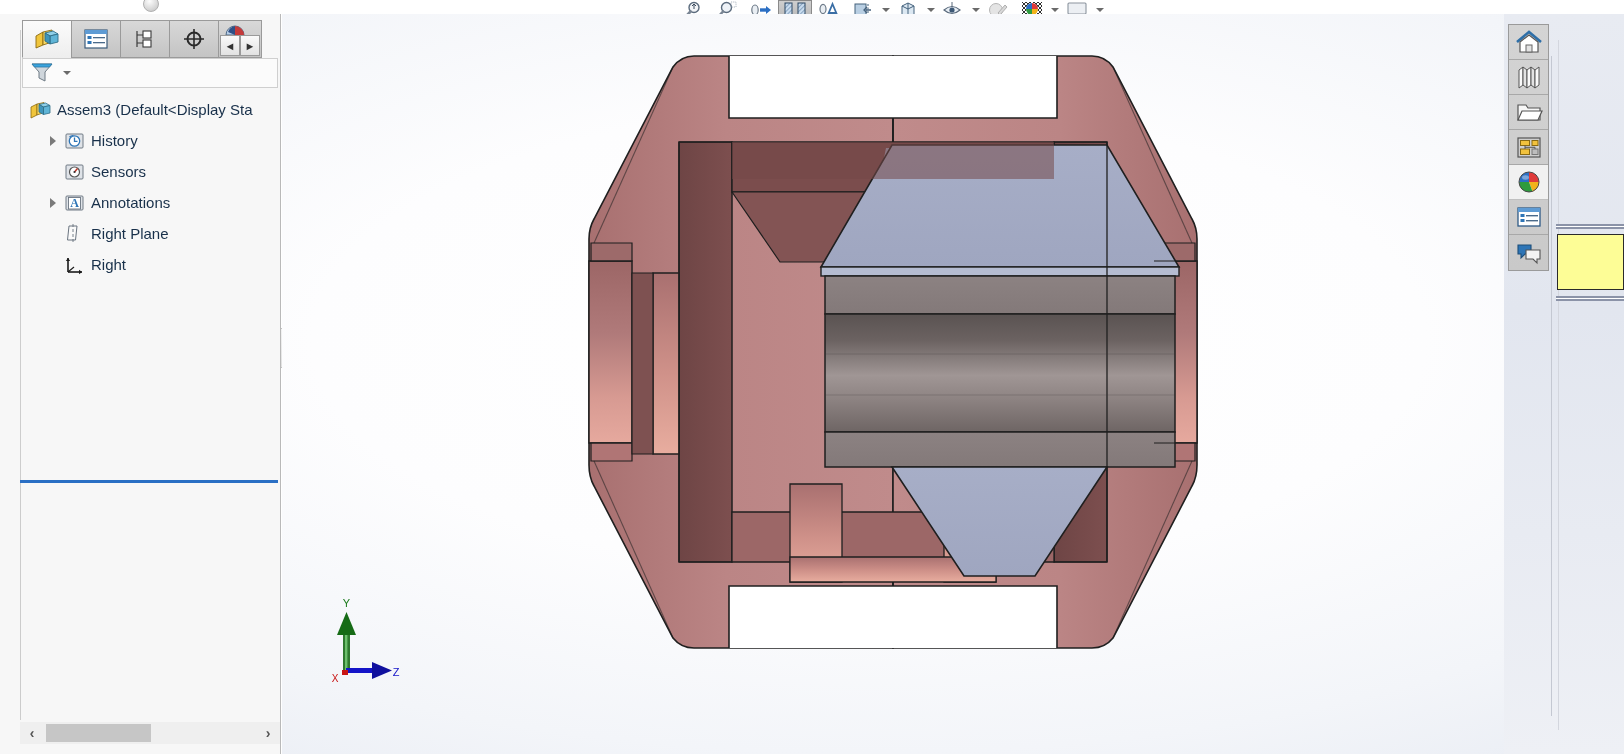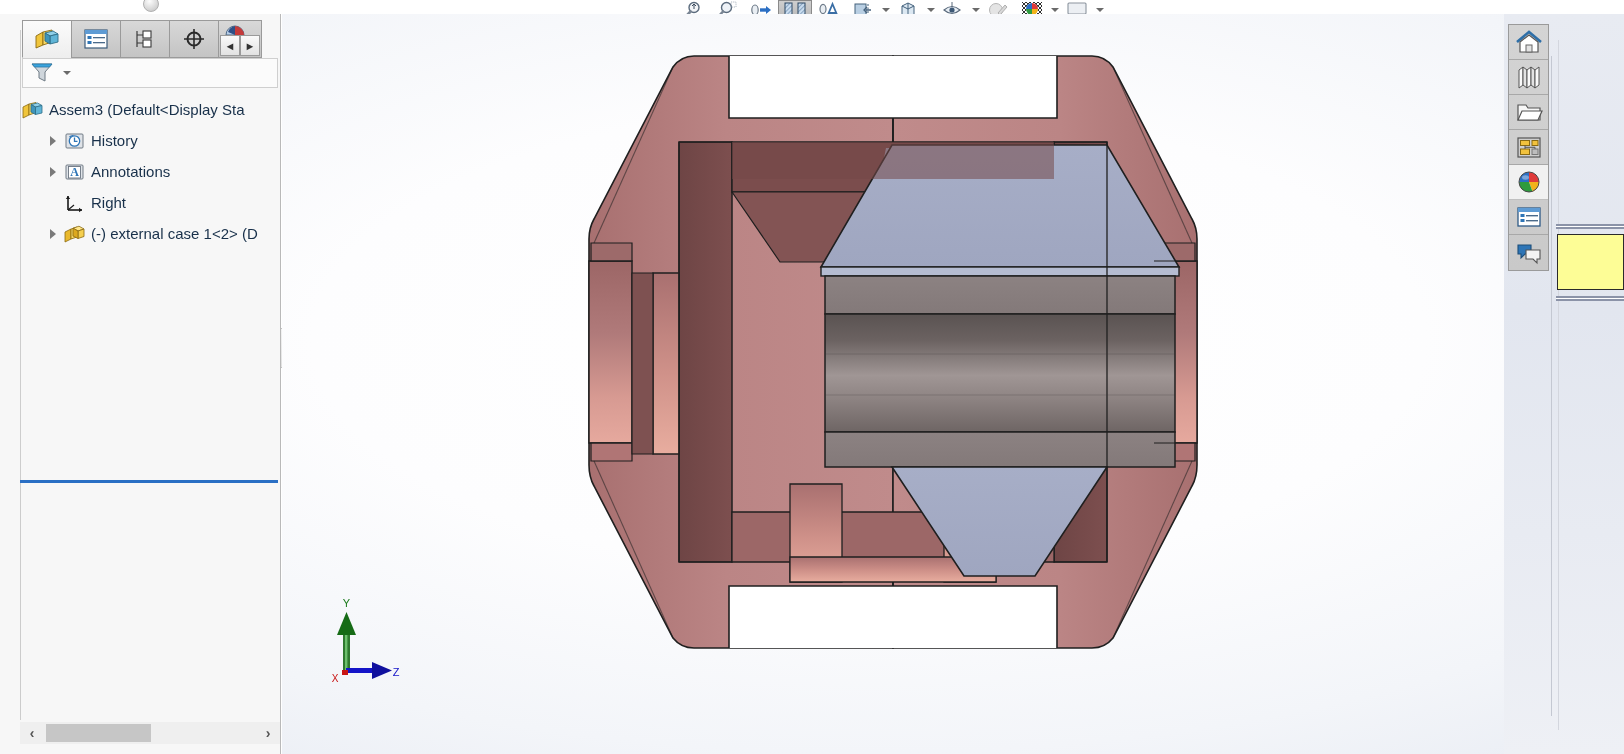--- a/index.html
+++ b/index.html
@@ -147,21 +147,21 @@
     width: 0; height: 0;
     border-top: 5px solid transparent;
     border-bottom: 5px solid transparent;
     border-left: 6px solid #7a7a7a;
   }
   .ticon {
     width: 26px; min-width: 26px;
     display: flex; align-items: center; justify-content: center;
   }
   .tlabel { padding-left: 3px; }
-  .indent-0 { padding-left: 0px; }
+  .indent-0 { padding-left: 8px; }
   .indent-1 { padding-left: 24px; }
 
   #tree-sep {
     position: absolute;
     left: 20px; top: 466px;
     width: 258px; height: 3px;
     background: #2a6fc4;
   }
   #panel-divider {
     position: absolute;
@@ -483,69 +483,76 @@
           <svg width="22" height="20" viewBox="0 0 22 20">
             <rect x="2" y="3" width="17" height="14" rx="1" fill="#dfe3e8" stroke="#707a85" stroke-width="1"></rect>
             <circle cx="10.5" cy="10" r="5.2" fill="#ffffff" stroke="#2e75b6" stroke-width="1.3"></circle>
             <path d="M10.5 6.5 v3.8 h3" stroke="#2e75b6" stroke-width="1.3" fill="none"></path>
             <path d="M5.5 6 a5 5 0 0 1 4 -1.5" stroke="#2e75b6" stroke-width="1.2" fill="none"></path>
           </svg>
         </div>
         <span class="tlabel">History</span>
       </div>
 
+      <div class="trow indent-1">
+        <div class="twist"></div>
+        <div class="ticon">
+          <svg width="22" height="20" viewBox="0 0 22 20">
+            <rect x="2" y="3" width="17" height="14" rx="1" fill="#dfe3e8" stroke="#707a85" stroke-width="1"></rect>
+            <circle cx="10.5" cy="10" r="5" fill="#ffffff" stroke="#555" stroke-width="1.2"></circle>
+            <path d="M10.5 10 L13.5 6.5" stroke="#c0392b" stroke-width="1.5"></path>
+            <circle cx="10.5" cy="10" r="1.1" fill="#333"></circle>
+          </svg>
+        </div>
+        <span class="tlabel">Sensors</span>
+      </div>
 
       <div class="trow indent-1">
         <div class="twist">
             <span class="twist-tri"></span>
           </div>
         <div class="ticon">
           <svg width="22" height="20" viewBox="0 0 22 20">
             <rect x="2" y="3" width="17" height="14" rx="1" fill="#dfe3e8" stroke="#707a85" stroke-width="1"></rect>
             <rect x="4.5" y="4.5" width="12" height="11.5" fill="#ffffff" stroke="#6a7480" stroke-width="0.9"></rect>
             <text x="10.5" y="14.2" font-family="Liberation Serif, serif" font-size="12" font-weight="bold" fill="#2e75b6" text-anchor="middle">A</text>
           </svg>
         </div>
         <span class="tlabel">Annotations</span>
       </div>
 
 
 
+      <div class="trow indent-1">
+        <div class="twist"></div>
+        <div class="ticon">
+          <svg width="22" height="22" viewBox="0 0 22 22">
+            <path d="M5 3 L13 3 L11.5 17 L3.5 17 Z" fill="#fafafa" stroke="#6a7480" stroke-width="1"></path>
+            <path d="M9 1 v20" stroke="#6a7480" stroke-width="0.9" stroke-dasharray="3 2"></path>
+          </svg>
+        </div>
+        <span class="tlabel">Right Plane</span>
+      </div>
 
       <div class="trow indent-1">
         <div class="twist"></div>
         <div class="ticon">
           <svg width="22" height="22" viewBox="0 0 22 22">
             <path d="M4 18 V4" stroke="#1a1a1a" stroke-width="1.6"></path>
             <path d="M4 4 l-2.2 3 h4.4 z" fill="#1a1a1a"></path>
             <path d="M4 18 H18" stroke="#1a1a1a" stroke-width="1.6"></path>
             <path d="M18 18 l-3 -2.2 v4.4 z" fill="#1a1a1a"></path>
             <path d="M4 18 L10 13" stroke="#1a1a1a" stroke-width="1.1"></path>
           </svg>
         </div>
         <span class="tlabel">Right</span>
       </div>
 
 
 
-      <div class="trow indent-1">
-        <div class="twist">
-            <span class="twist-tri"></span>
-          </div>
-        <div class="ticon">
-          <svg width="24" height="22" viewBox="0 0 24 22">
-            <path d="M2 9 L8 6 L8 16 L2 19 Z" fill="#eab92d" stroke="#8a6a12" stroke-width="0.8"></path>
-            <path d="M8 6 L14 4 L14 14 L8 16 Z" fill="#f7d764" stroke="#8a6a12" stroke-width="0.8"></path>
-            <path d="M10 5.2 L16 3.2 L21 6 L15 8 Z" fill="#ffe68a" stroke="#8a6a12" stroke-width="0.8"></path>
-            <path d="M15 8 L21 6 L21 13.5 L15 15.5 Z" fill="#f5cf4f" stroke="#8a6a12" stroke-width="0.8"></path>
-            <path d="M10 5.2 L15 8 L15 15.5 L10 13 Z" fill="#dda91f" stroke="#8a6a12" stroke-width="0.8"></path>
-          </svg>
-        </div>
-        <span class="tlabel">(-) external case 1&lt;2&gt; (D</span>
-      </div>
 
     </div>
 
     <div id="tree-sep"></div>
     <div id="panel-divider"></div>
 
     <div id="hscroll">
       <div class="sb-arrow">‹</div>
       <div id="hscroll-thumb"></div>
       <div class="sb-arrow" style="margin-left:auto;">›</div>

